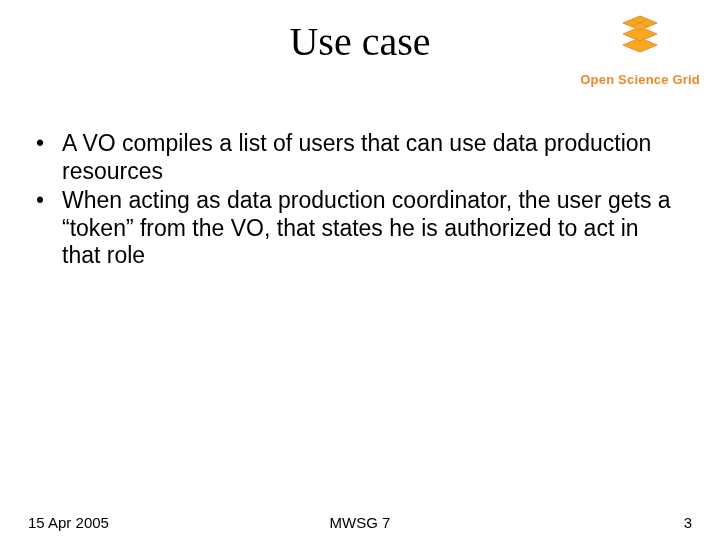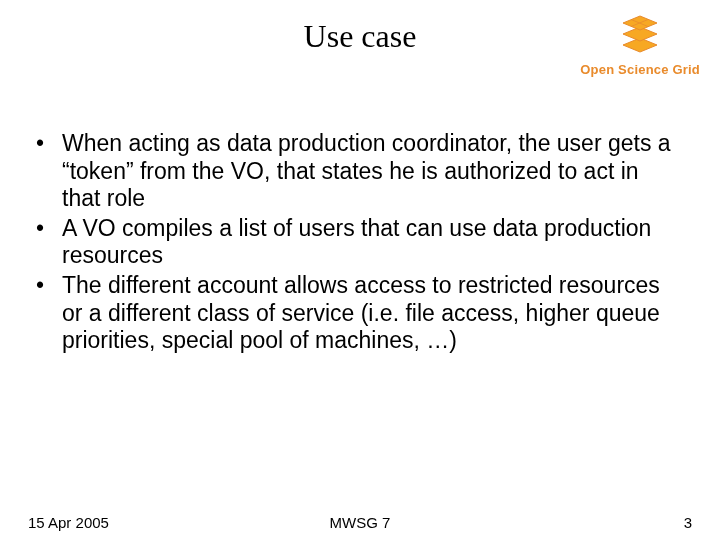--- a/index.html
+++ b/index.html
@@ -17,35 +17,35 @@
     width: 720px;
     height: 540px;
     box-sizing: border-box;
   }
   .title {
     position: absolute;
     top: 18px;
     left: 0;
     width: 720px;
     text-align: center;
-    font-size: 32px;
+    font-size: 40px;
     font-family: "Times New Roman", Times, serif;
     font-weight: 400;
   }
   .logo {
     position: absolute;
     top: 14px;
     right: 20px;
     text-align: center;
   }
   .logo-text {
     font-size: 13px;
     font-weight: bold;
     color: #e98b2c;
-    margin-top: 4px;
+    margin-top: 14px;
     letter-spacing: 0.2px;
   }
   .bullets {
     position: absolute;
     top: 130px;
     left: 28px;
     right: 40px;
     font-size: 23px;
     line-height: 1.2;
   }
@@ -107,23 +107,22 @@
           <line x1="14" y1="5.5" x2="31" y2="12.5"></line>
           <line x1="31" y1="5.5" x2="14" y2="12.5"></line>
         </g>
       </svg>
     </span>
     <div class="logo-text">Open Science Grid</div>
   </div>
 
   <div class="bullets">
     <ul>
+      <li>A VO compiles a list of users that can use data production resources</li>
       <li>When acting as data production coordinator, the user gets a “token” from the VO, that states he is authorized to act in that role</li>
-      <li>A VO compiles a list of users that can use data production resources</li>
-      <li>The different account allows access to restricted resources or a different class of service (i.e. file access, higher queue priorities, special pool of machines, …)</li>
     </ul>
   </div>
 
   <div class="footer">
     <span class="date">15 Apr 2005</span>
     <span class="center">MWSG 7</span>
     <span class="page">3</span>
   </div>
 
 </div>

